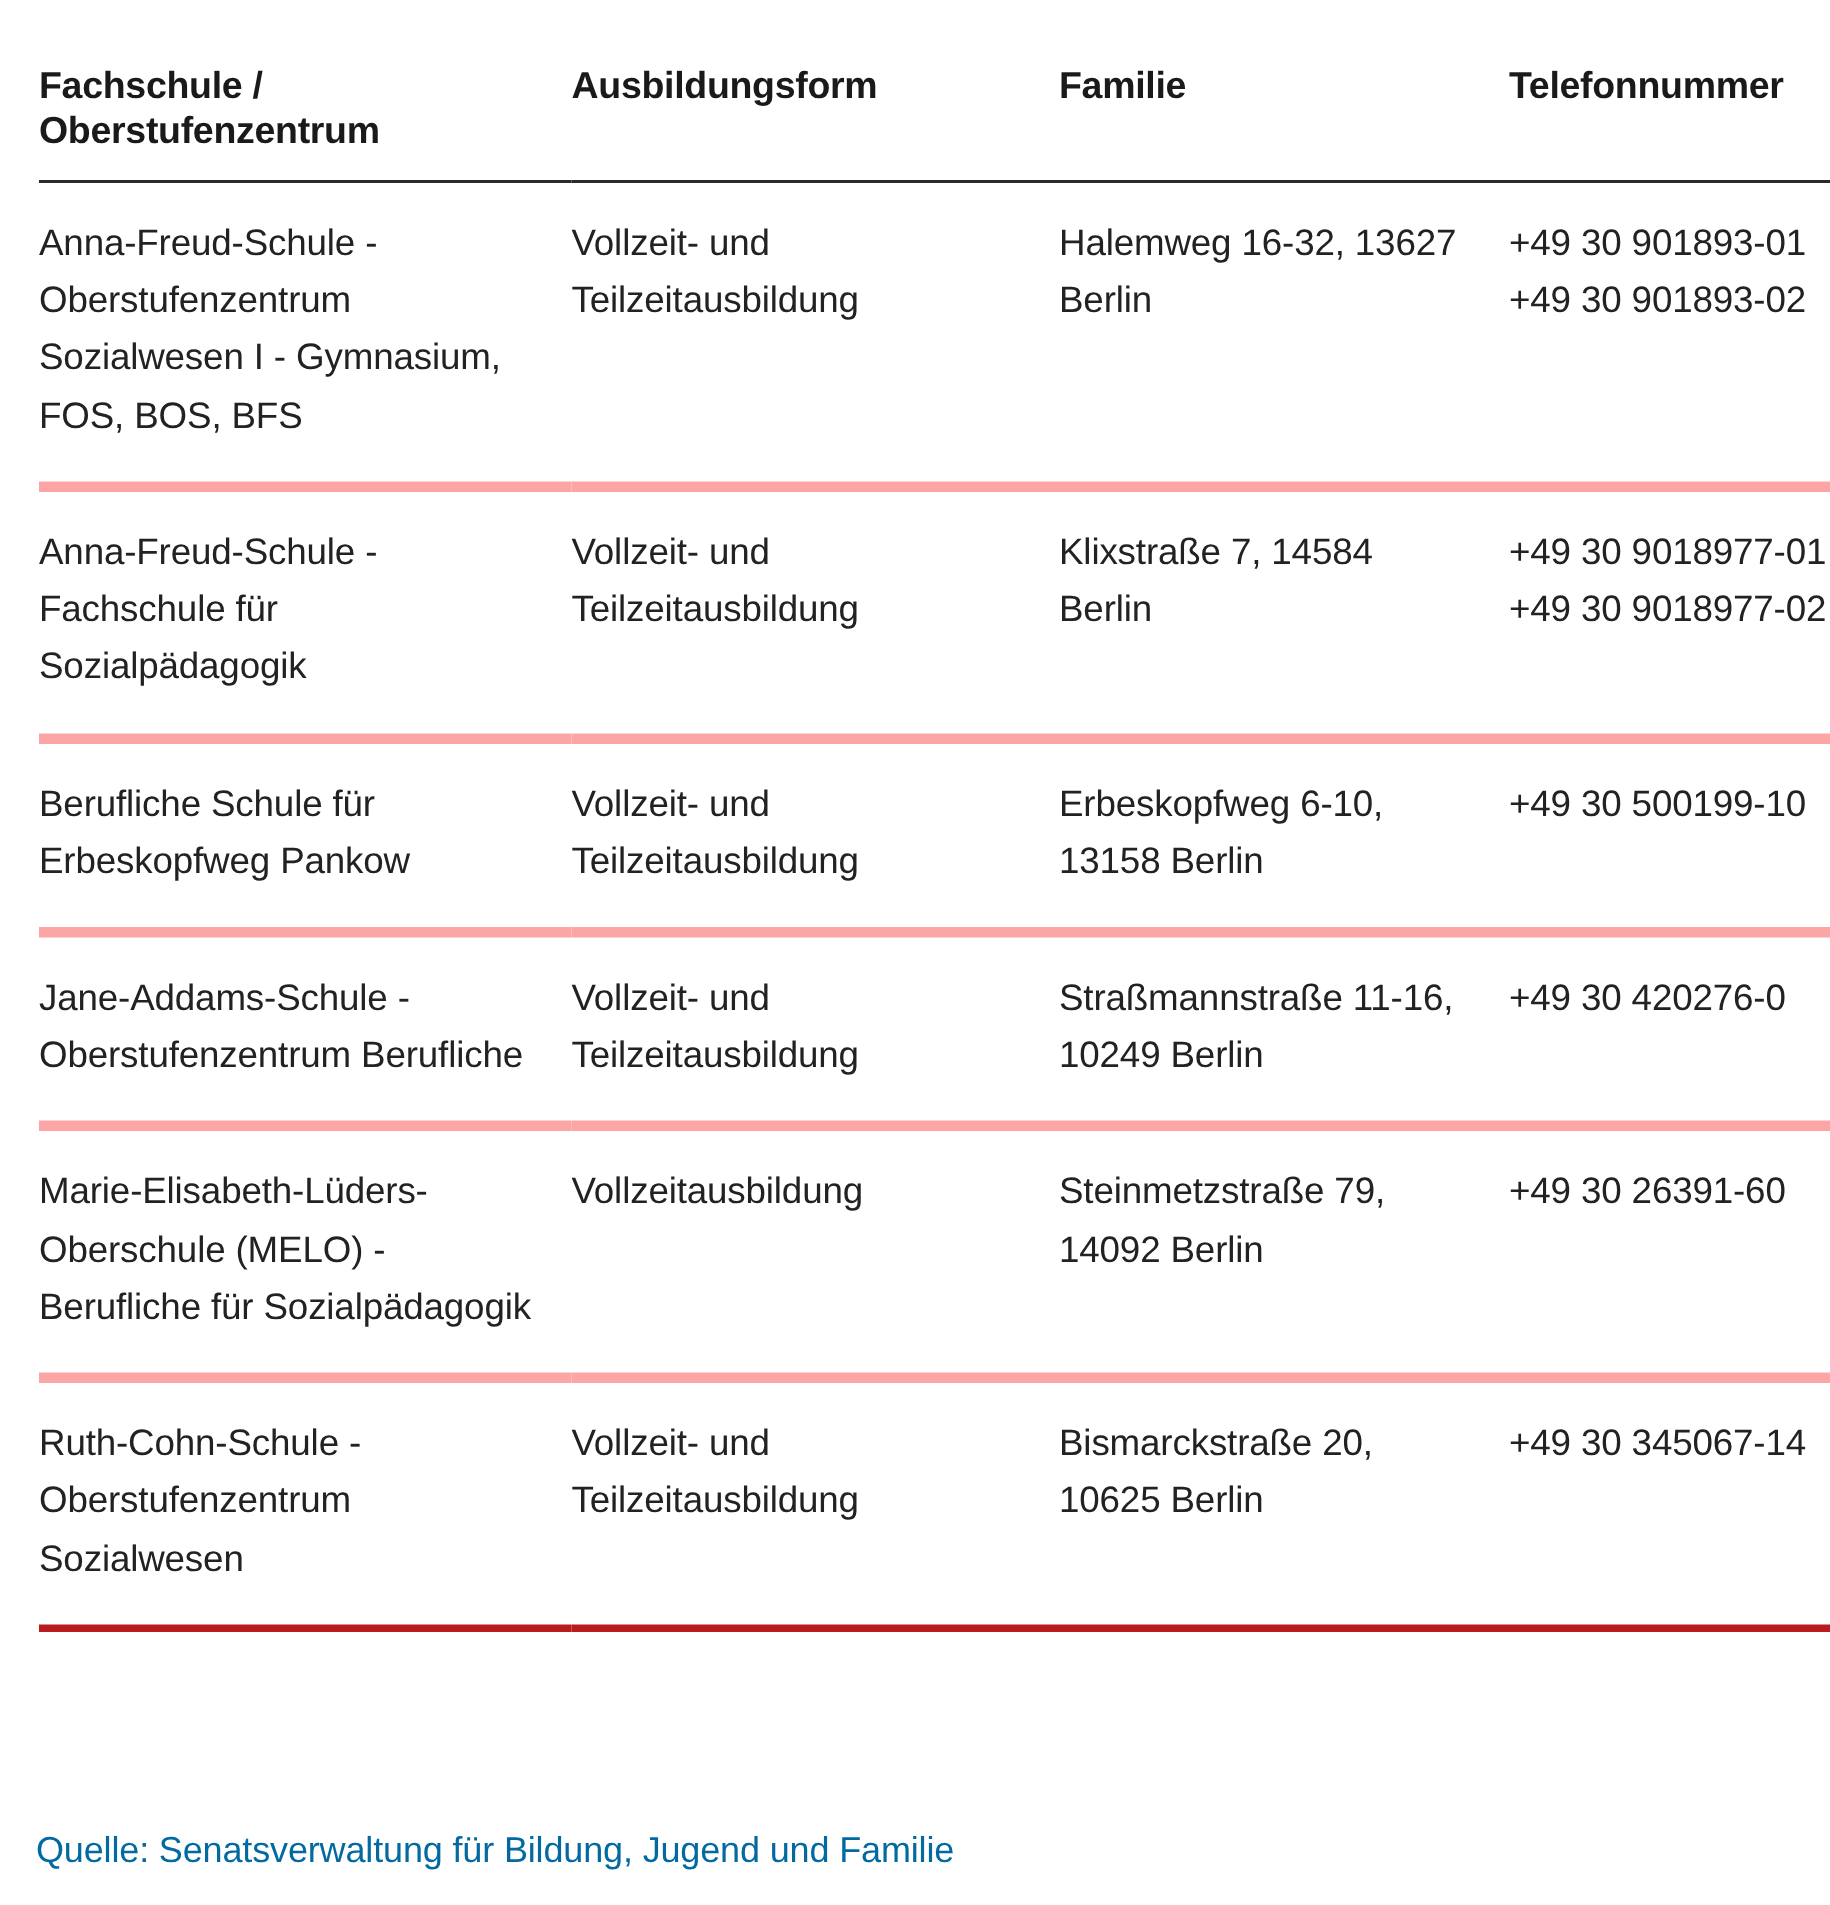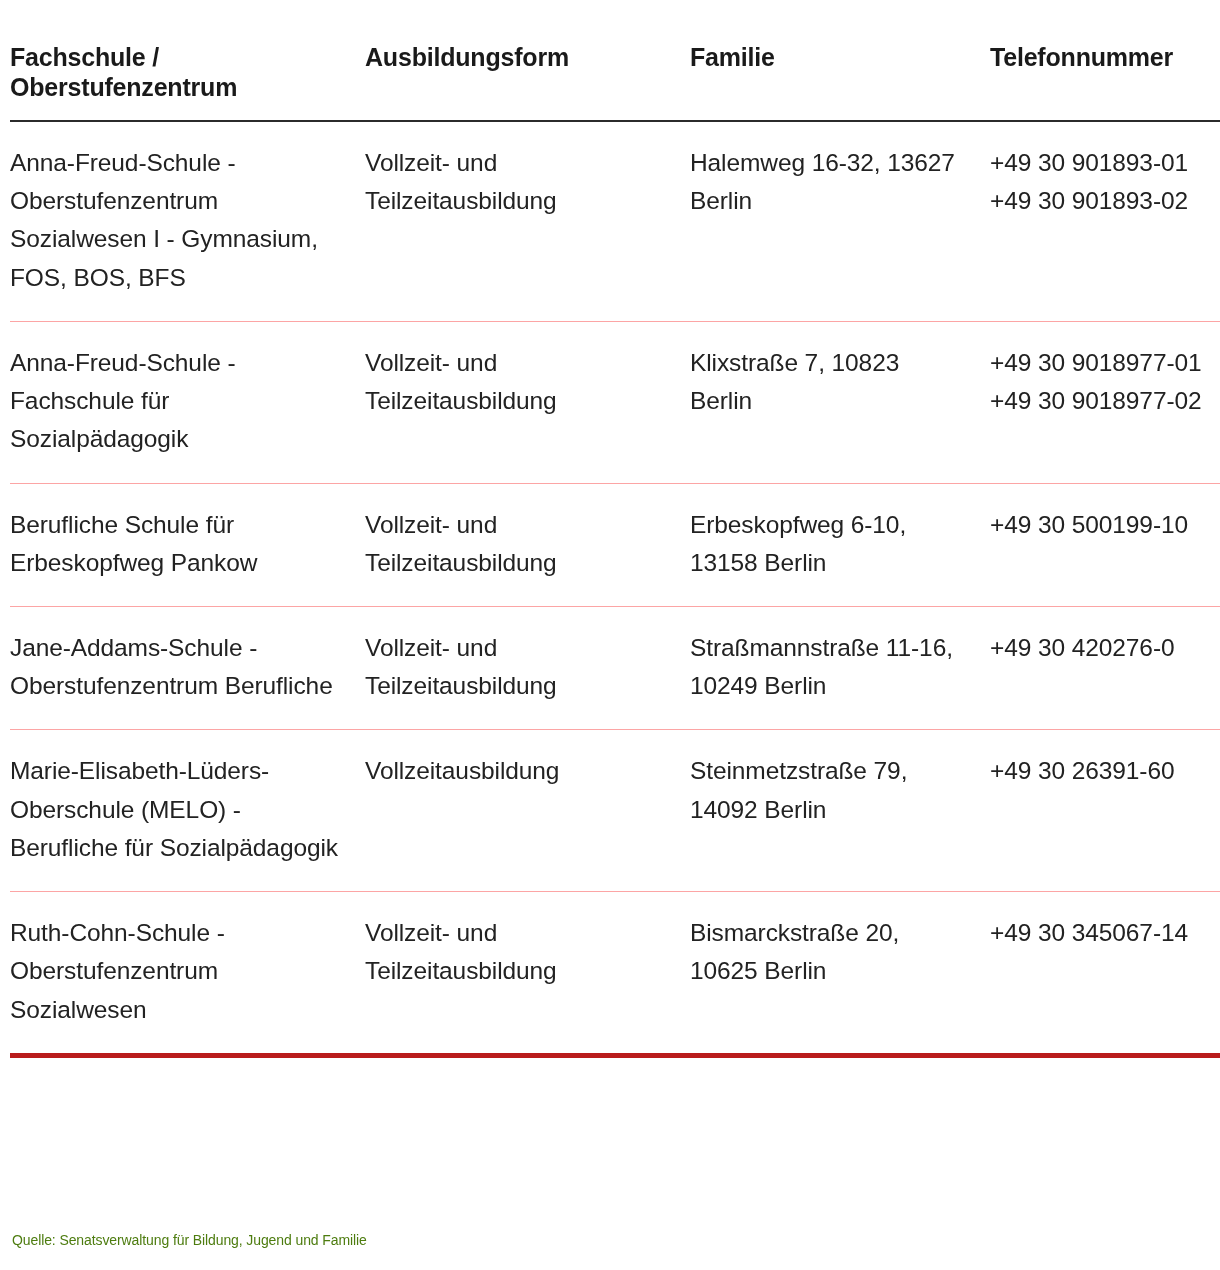--- a/index.html
+++ b/index.html
@@ -12,21 +12,21 @@
     height: 1270px;
     font-family: "Liberation Sans", sans-serif;
     color: #1a1a1a;
     overflow: hidden;
   }
   .page {
     position: relative;
     width: 1220px;
     height: 1270px;
     box-sizing: border-box;
-    padding: 42px 0 0 0;
+    padding: 42px 0 0 16px;
   }
   table.school-table {
     width: 1260px;          
     border-collapse: collapse;
     table-layout: fixed;
     margin-left: 10px;
   }
   table.school-table col.c1 { width: 355px; }
   table.school-table col.c2 { width: 325px; }
   table.school-table col.c3 { width: 300px; }
@@ -44,32 +44,32 @@
     letter-spacing: -0.2px;
   }
   tbody td {
     text-align: left;
     vertical-align: top;
     font-size: 24.5px;
     font-weight: normal;
     line-height: 1.56;
     color: #222222;
     padding: 22px 24px 24px 0;
-    border-bottom: 1px solid #fca5a5;
+    border-bottom: 7px solid #fca5a5;
     letter-spacing: -0.1px;
   }
   tbody tr:last-child td {
     border-bottom: 5px solid #b91c1c;
   }
   .source {
     position: absolute;
-    left: 12px;
+    left: 24px;
     bottom: 22px;
-    font-size: 14px;
-    color: #4d7c0f;
+    font-size: 24px;
+    color: #0369a1;
     letter-spacing: -0.1px;
   }
 </style>
 </head>
 <body>
 
 <div class="page">
 
   <table class="school-table">
     <colgroup>
@@ -89,21 +89,21 @@
     <tbody>
       <tr>
         <td>Anna-Freud-Schule - Oberstufenzentrum Sozialwesen I - Gymnasium, FOS, BOS, BFS</td>
         <td>Vollzeit- und Teilzeitausbildung</td>
         <td>Halemweg 16-32, 13627 Berlin</td>
         <td>+49 30 901893-01<br>+49 30 901893-02</td>
       </tr>
       <tr>
         <td>Anna-Freud-Schule - Fachschule für Sozialpädagogik</td>
         <td>Vollzeit- und Teilzeitausbildung</td>
-        <td>Klixstraße 7, 10823 Berlin</td>
+        <td>Klixstraße 7, 14584 Berlin</td>
         <td>+49 30 9018977-01 +49 30 9018977-02</td>
       </tr>
       <tr>
         <td>Berufliche Schule für Erbeskopfweg Pankow</td>
         <td>Vollzeit- und Teilzeitausbildung</td>
         <td>Erbeskopfweg 6-10, 13158 Berlin</td>
         <td>+49 30 500199-10</td>
       </tr>
       <tr>
         <td>Jane-Addams-Schule - Oberstufenzentrum Berufliche</td>

